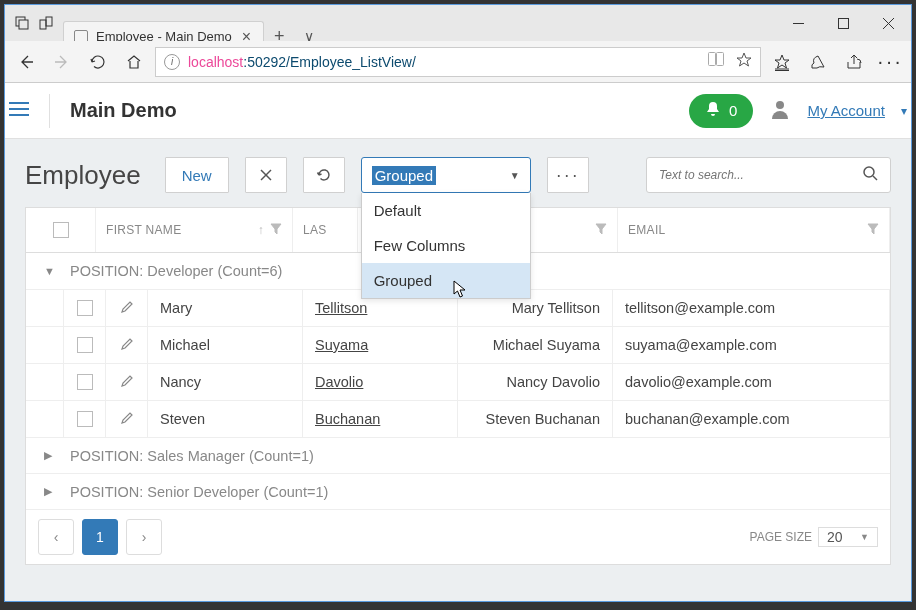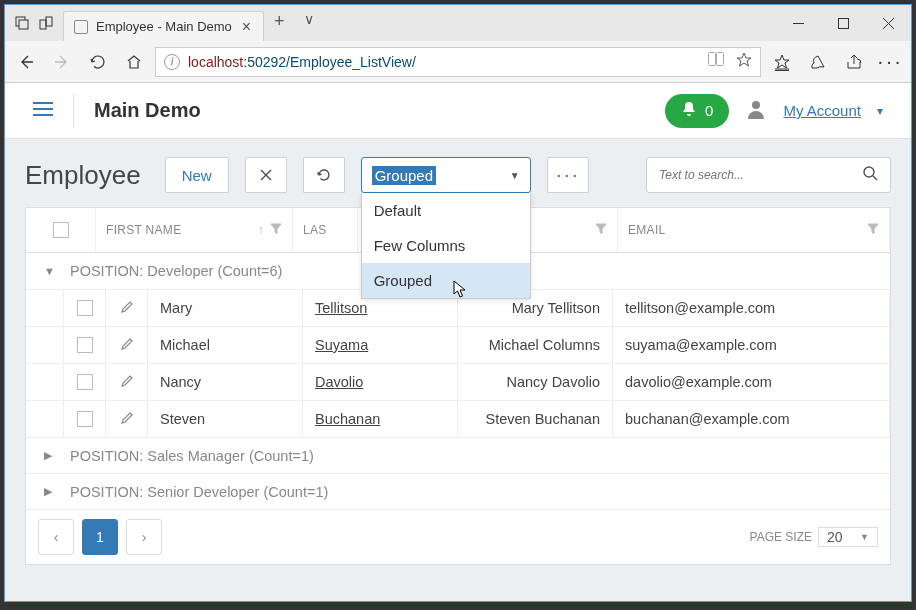--- a/index.html
+++ b/index.html
@@ -4,44 +4,44 @@
   <style>
     * { margin:0; padding:0; box-sizing:border-box; font-family:"Segoe UI",Arial,sans-serif; }
     body { background:#333; width:916px; height:610px; padding:4px; overflow:hidden; }
 
     .window { width:908px; height:598px; background:#fff; border:1px solid #5a9add; display:flex; flex-direction:column; }
 
     
     .titlebar { height:36px; background:#e8e8e8; display:flex; align-items:stretch; }
     .sysleft { display:flex; align-items:center; gap:10px; padding:0 10px; }
     .sysicon { width:14px; height:14px; color:#333; display:flex; align-items:center; justify-content:center; }
-    .tabstrip { display:flex; align-items:flex-start; }
+    .tabstrip { display:flex; align-items:center;margin-top:20px; }
     .tab { background:#f4f4f4; height:30px; margin-top:6px; display:flex; align-items:center; gap:8px; padding:0 10px; border-top-left-radius:3px; border-top-right-radius:3px; font-size:13px; color:#333; border:1px solid #d0d0d0; border-bottom:none; }
     .tab .page-icon { width:14px; height:14px; border:1px solid #888; border-radius:2px; }
     .tab .tab-close { font-size:16px; color:#555; padding:0 2px; }
     .tabstrip .tab-plus { width:30px; display:flex; align-items:center; justify-content:center; color:#555; font-size:18px; margin-top:6px; }
     .winctrl { margin-left:auto; display:flex; }
     .winctrl .ctl { width:45px; display:flex; align-items:center; justify-content:center; }
     .winctrl svg { width:11px; height:11px; }
 
     
     .addrbar { height:42px; background:#f4f4f4; display:flex; align-items:center; gap:6px; padding:0 6px; border-bottom:1px solid #ccc; }
     .addrbar .nav-btn { width:30px; height:30px; display:flex; align-items:center; justify-content:center; color:#333; }
     .addrbar .nav-btn.disabled { color:#aaa; }
     .urlbox { flex:1; height:30px; border:1px solid #ccc; background:#fff; display:flex; align-items:center; padding:0 8px; gap:8px; font-size:14px; color:#555; }
     .urlbox .info-icon { width:16px; height:16px; border:1px solid #999; border-radius:50%; display:flex; align-items:center; justify-content:center; font-size:10px; color:#666; font-style:italic; }
-    .urlbox .host { color:#7f1d1d; }
+    .urlbox .host { color:#ec4899; }
     .urlbox .path { color:#0c4a6e; }
     .urlbox .right { margin-left:auto; display:flex; gap:12px; color:#888; }
     .tool { width:30px; height:30px; display:flex; align-items:center; justify-content:center; color:#333; }
     .tool .dots { font-size:20px; letter-spacing:2px; }
 
     
     .page { flex:1; background:#fff; display:flex; flex-direction:column; }
-    .apphdr { height:56px; border-bottom:1px solid #e0e0e0; display:flex; align-items:center; padding:0 28px; gap:20px;justify-content:space-between; }
+    .apphdr { height:56px; border-bottom:1px solid #e0e0e0; display:flex; align-items:center; padding:0 4px; gap:20px;justify-content:space-between; }
     .hamburger { color:#337ab7; }
     .hamburger svg { width:20px; height:16px; }
     .divider { width:1px; height:34px; background:#e0e0e0; }
     .appname { font-size:20px; font-weight:600; color:#333; }
     .apphdr .right { margin-left:auto; display:flex; align-items:center; gap:16px; }
     .notif { background:#28a745; color:#fff; border-radius:18px; height:34px; padding:0 16px; display:flex; align-items:center; gap:8px; }
     .notif svg { width:16px; height:16px; fill:#fff; }
     .notif .cnt { font-size:15px; }
     .user-icon svg { width:22px; height:22px; fill:#888; }
     .acct-link { color:#337ab7; text-decoration:underline; font-size:15px; }
@@ -341,21 +341,21 @@
                   <path d="M2 12 L3 9 L10 2 L12 4 L5 11 Z" stroke-width="1.2"></path>
                 </svg></span>
             </div>
           <div class="cell fn">
               <span>Michael</span>
             </div>
           <div class="cell ln">
               <span>Suyama</span>
             </div>
           <div class="cell full">
-              <span>Michael Columns</span>
+              <span>Michael Suyama</span>
             </div>
           <div class="cell em">
               <span>suyama@example.com</span>
             </div>
         </div>
         <div class="data-row">
           <div class="cell exp"></div>
           <div class="cell chk">
               <span class="checkbox"></span>
             </div>

